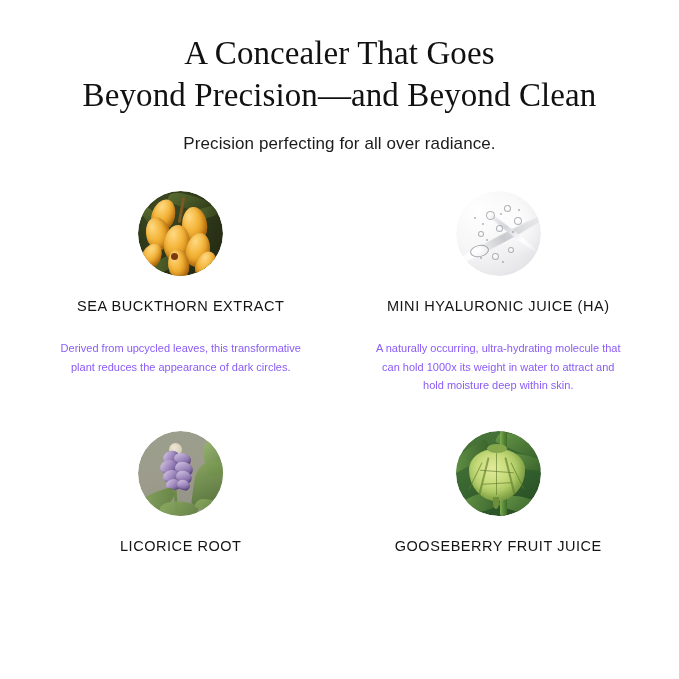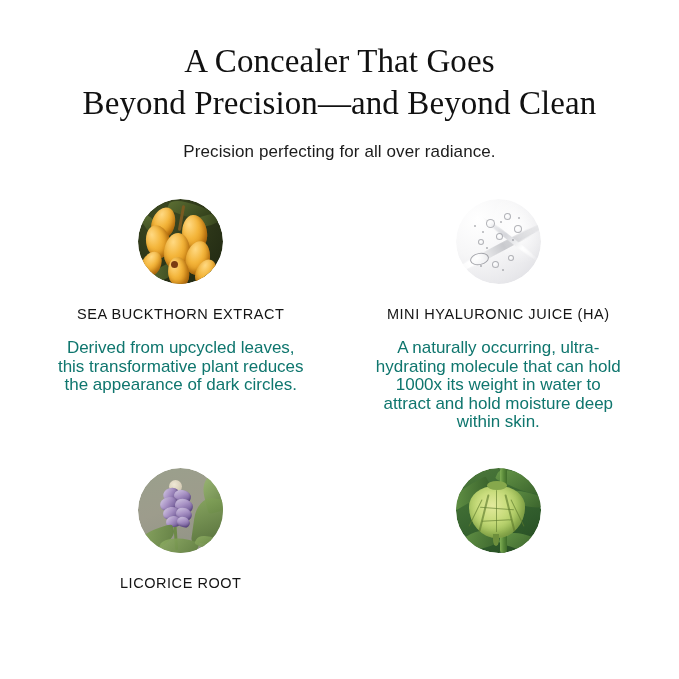--- a/index.html
+++ b/index.html
@@ -18,21 +18,21 @@
   .page {
     position: relative;
     width: 679px;
     height: 679px;
     background: #ffffff;
     box-sizing: border-box;
   }
 
   
   .header {
-    padding-top: 40px;
+    padding-top: 32px;
     text-align: center;
   }
   .headline {
     font-family: "Liberation Serif", "DejaVu Serif", serif;
     font-size: 33px;
     line-height: 42px;
     color: #111111;
     font-weight: 400;
     letter-spacing: 0.1px;
     margin: 0 auto;
@@ -87,24 +87,24 @@
     margin-top: 21px;
     font-size: 14.5px;
     line-height: 18px;
     letter-spacing: 0.55px;
     color: #141414;
     font-weight: 400;
     text-align: left;
     white-space: nowrap;
   }
   .ingredient-desc {
-    margin-top: 16px;
-    font-size: 17px;
+    margin-top: 24px;
+    font-size: 11px;
     line-height: 18.5px;
-    color: #0f766e;
+    color: #8b5cf6;
     text-align: center;
     max-width: 248px;
     font-weight: 400;
   }
   .cell.wide .ingredient-desc {
     max-width: 256px;
   }
 
   
 
@@ -402,16 +402,17 @@
             <div class="vein" style="width:1.5px;height:38px;left:40px;top:8px;transform:rotate(-14deg);"></div>
             <div class="vein" style="width:1.2px;height:30px;left:6px;top:12px;transform:rotate(26deg);"></div>
             <div class="vein" style="width:1.2px;height:30px;left:48px;top:12px;transform:rotate(-26deg);"></div>
             <div class="vein" style="width:34px;height:1.2px;left:11px;top:22px;transform:rotate(4deg);"></div>
             <div class="vein" style="width:30px;height:1.2px;left:13px;top:34px;transform:rotate(-3deg);"></div>
           </div>
           <div class="cap"></div>
           <div class="tip"></div>
         </div>
       </div>
+      <div class="ingredient-name">GOOSEBERRY FRUIT JUICE</div>
     </div>
 
   </div>
 </div>
 
 </body></html>

